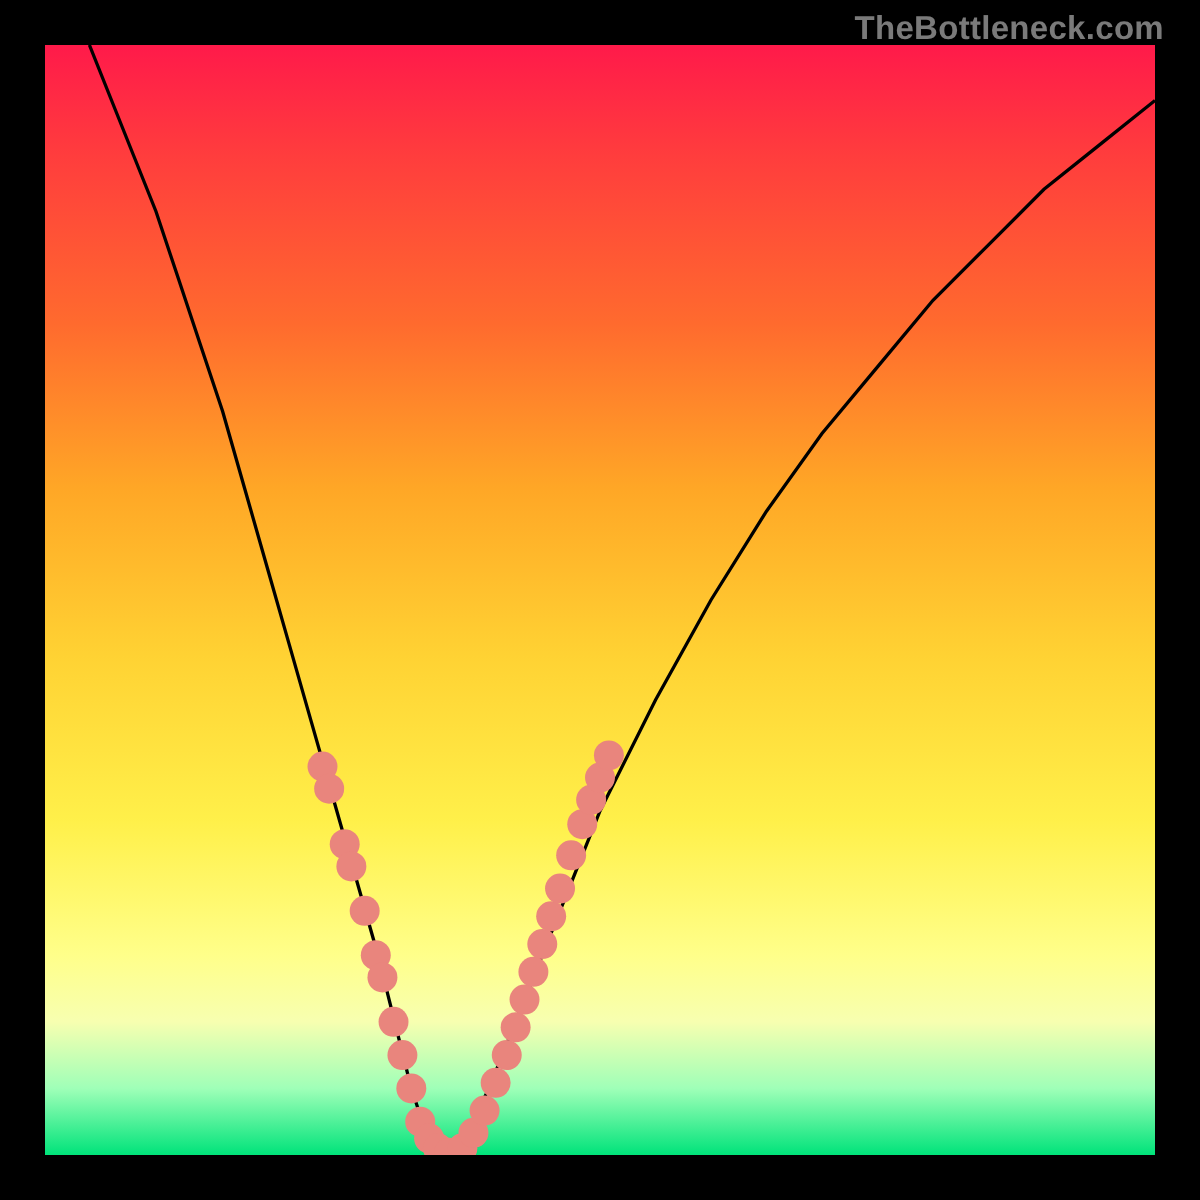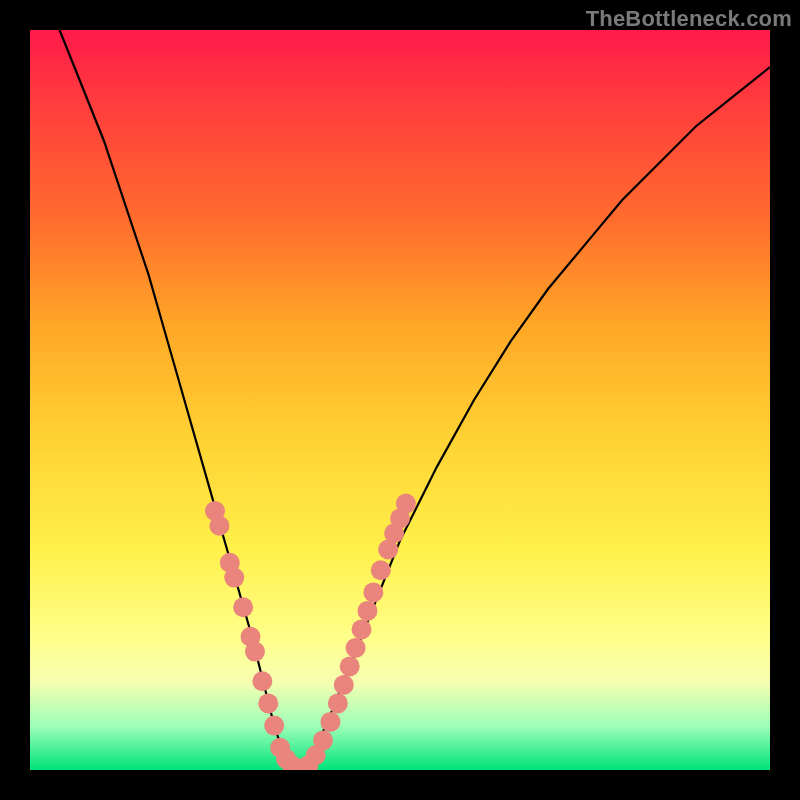--- a/index.html
+++ b/index.html
@@ -21,21 +21,21 @@
       #ffa726 40%,
       #ffd233 55%,
       #fff04a 70%,
       #ffff8a 82%,
       #f7ffb0 88%,
       #9fffb8 94%,
       #00e37a 100%);
   }
   .watermark {
     position: absolute;
-    top: 6px; right: 8px;
+    top: 6px; right: 24px;
     font-family: Arial, Helvetica, sans-serif;
     font-size: 22px;
     font-weight: 600;
     color: #7a7a7a;
     letter-spacing: 0.2px;
     user-select: none;
   }
   svg.overlay {
     position: absolute;
     left: 0; top: 0;

